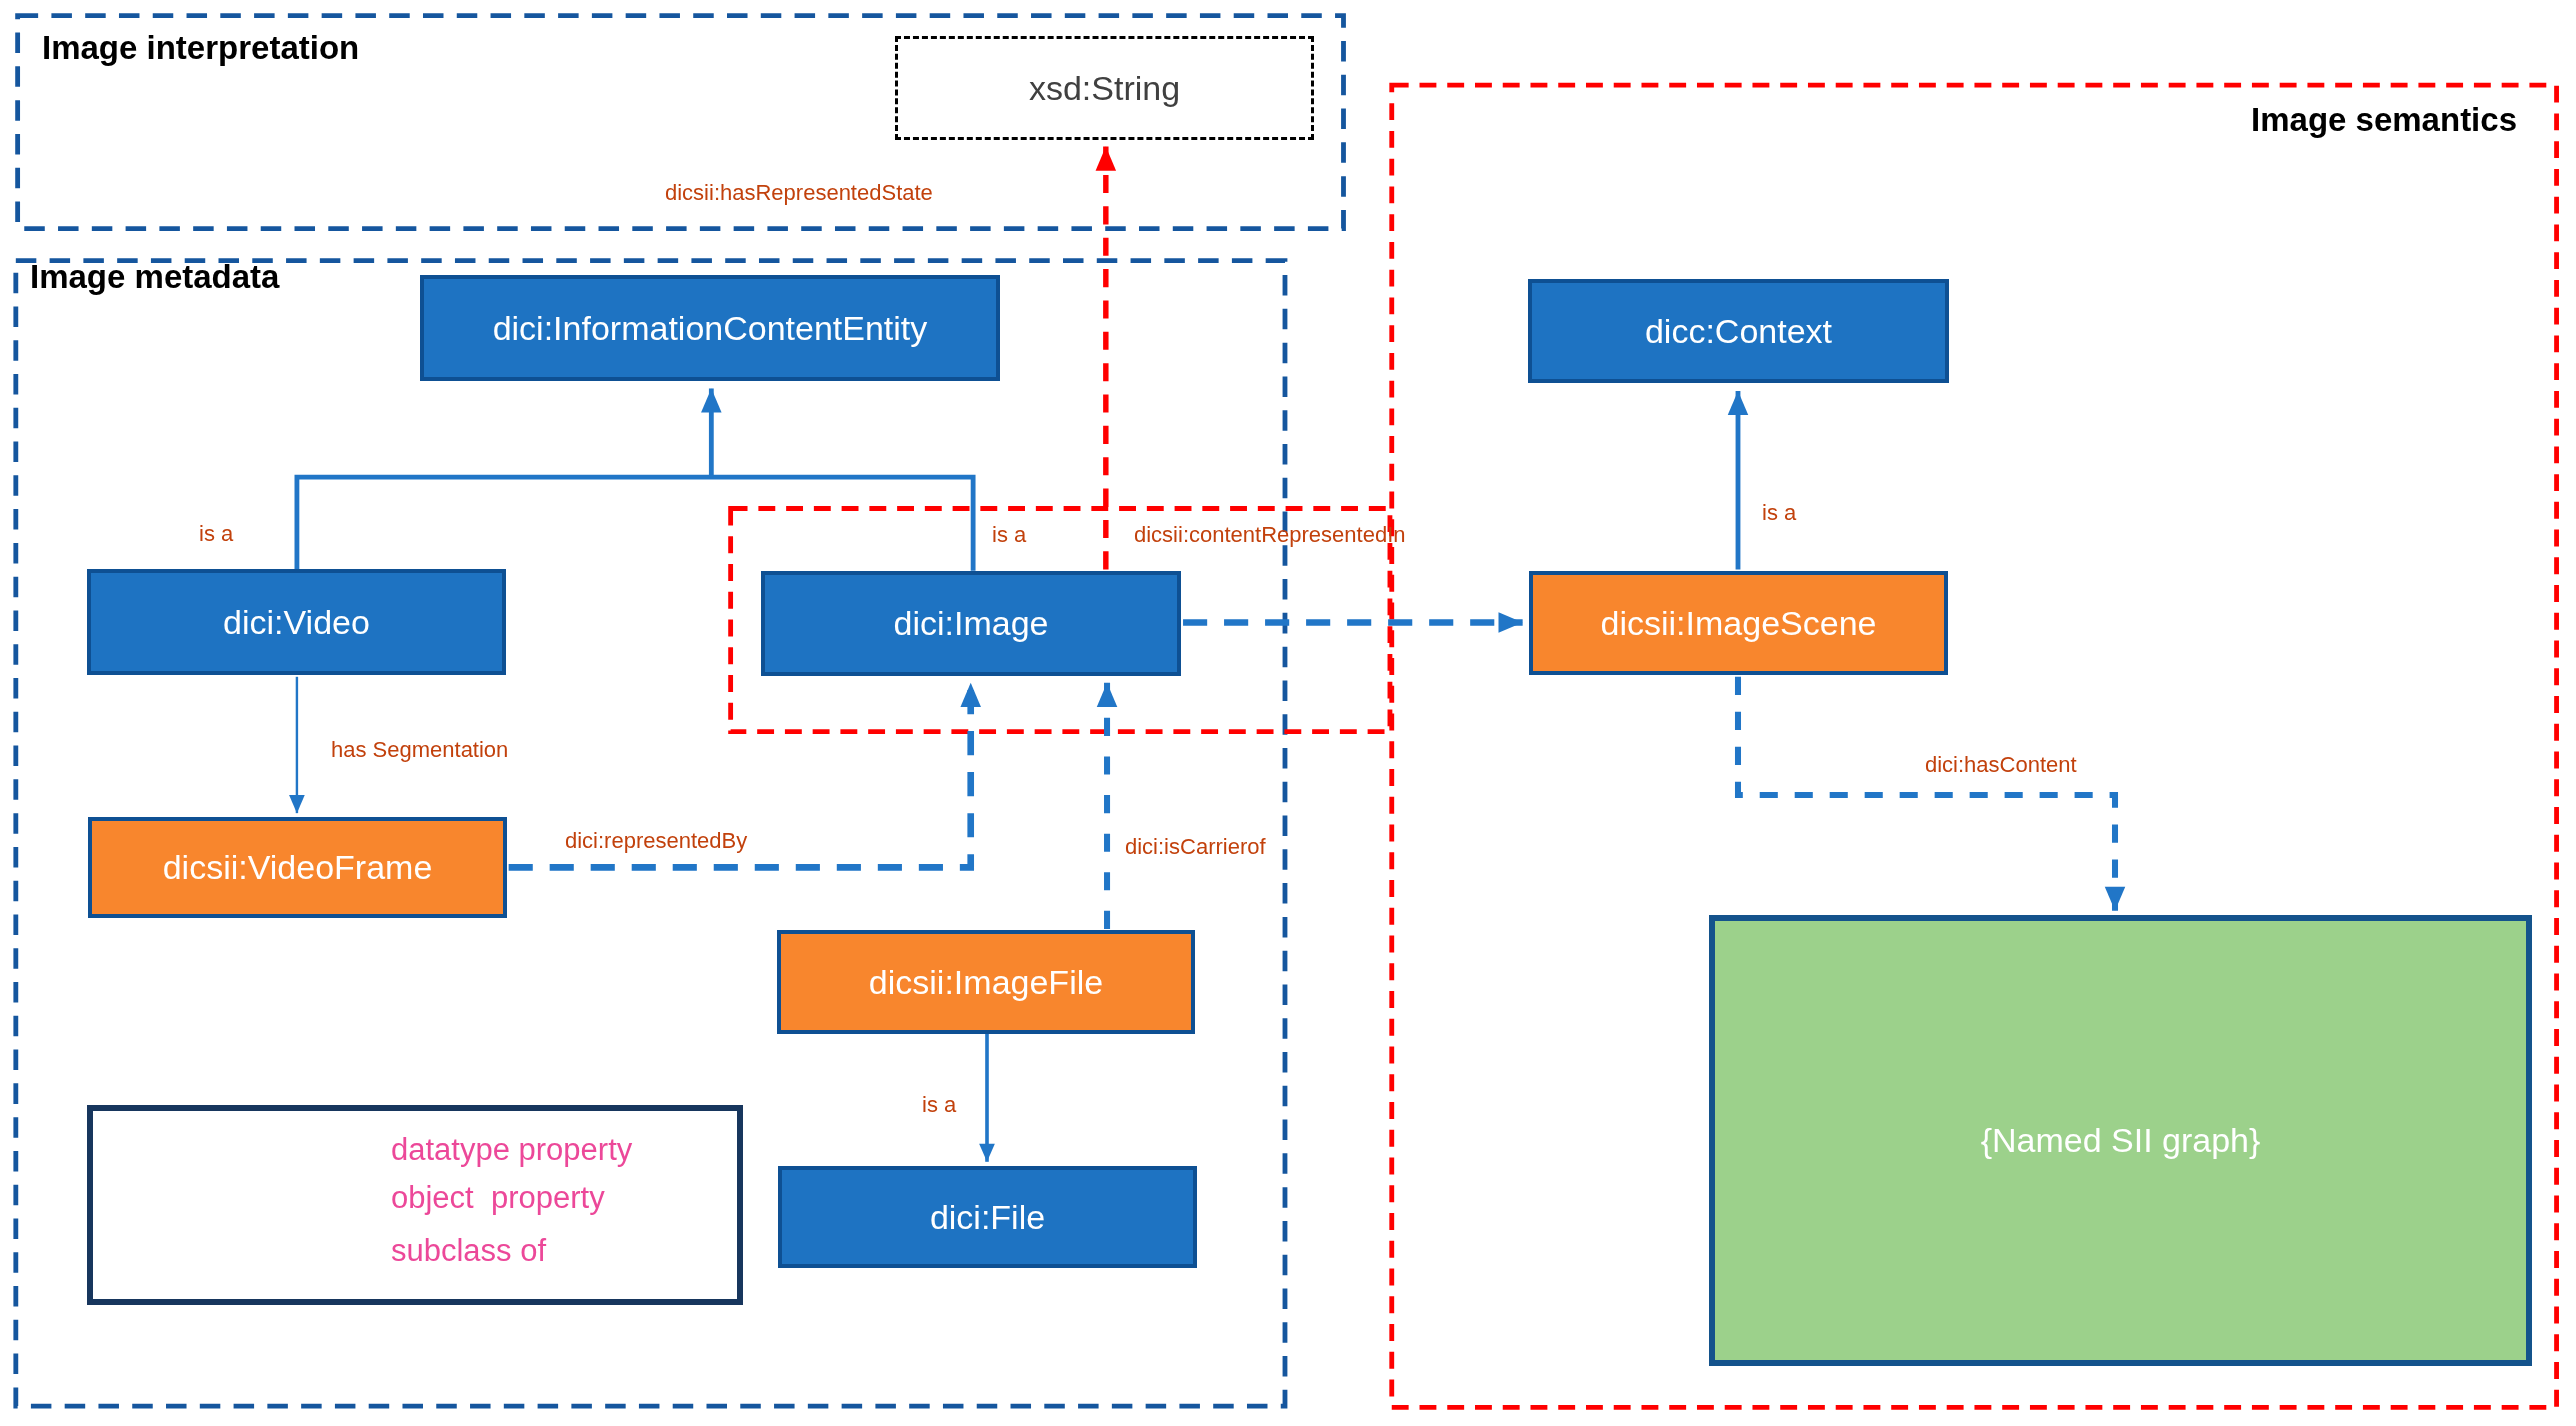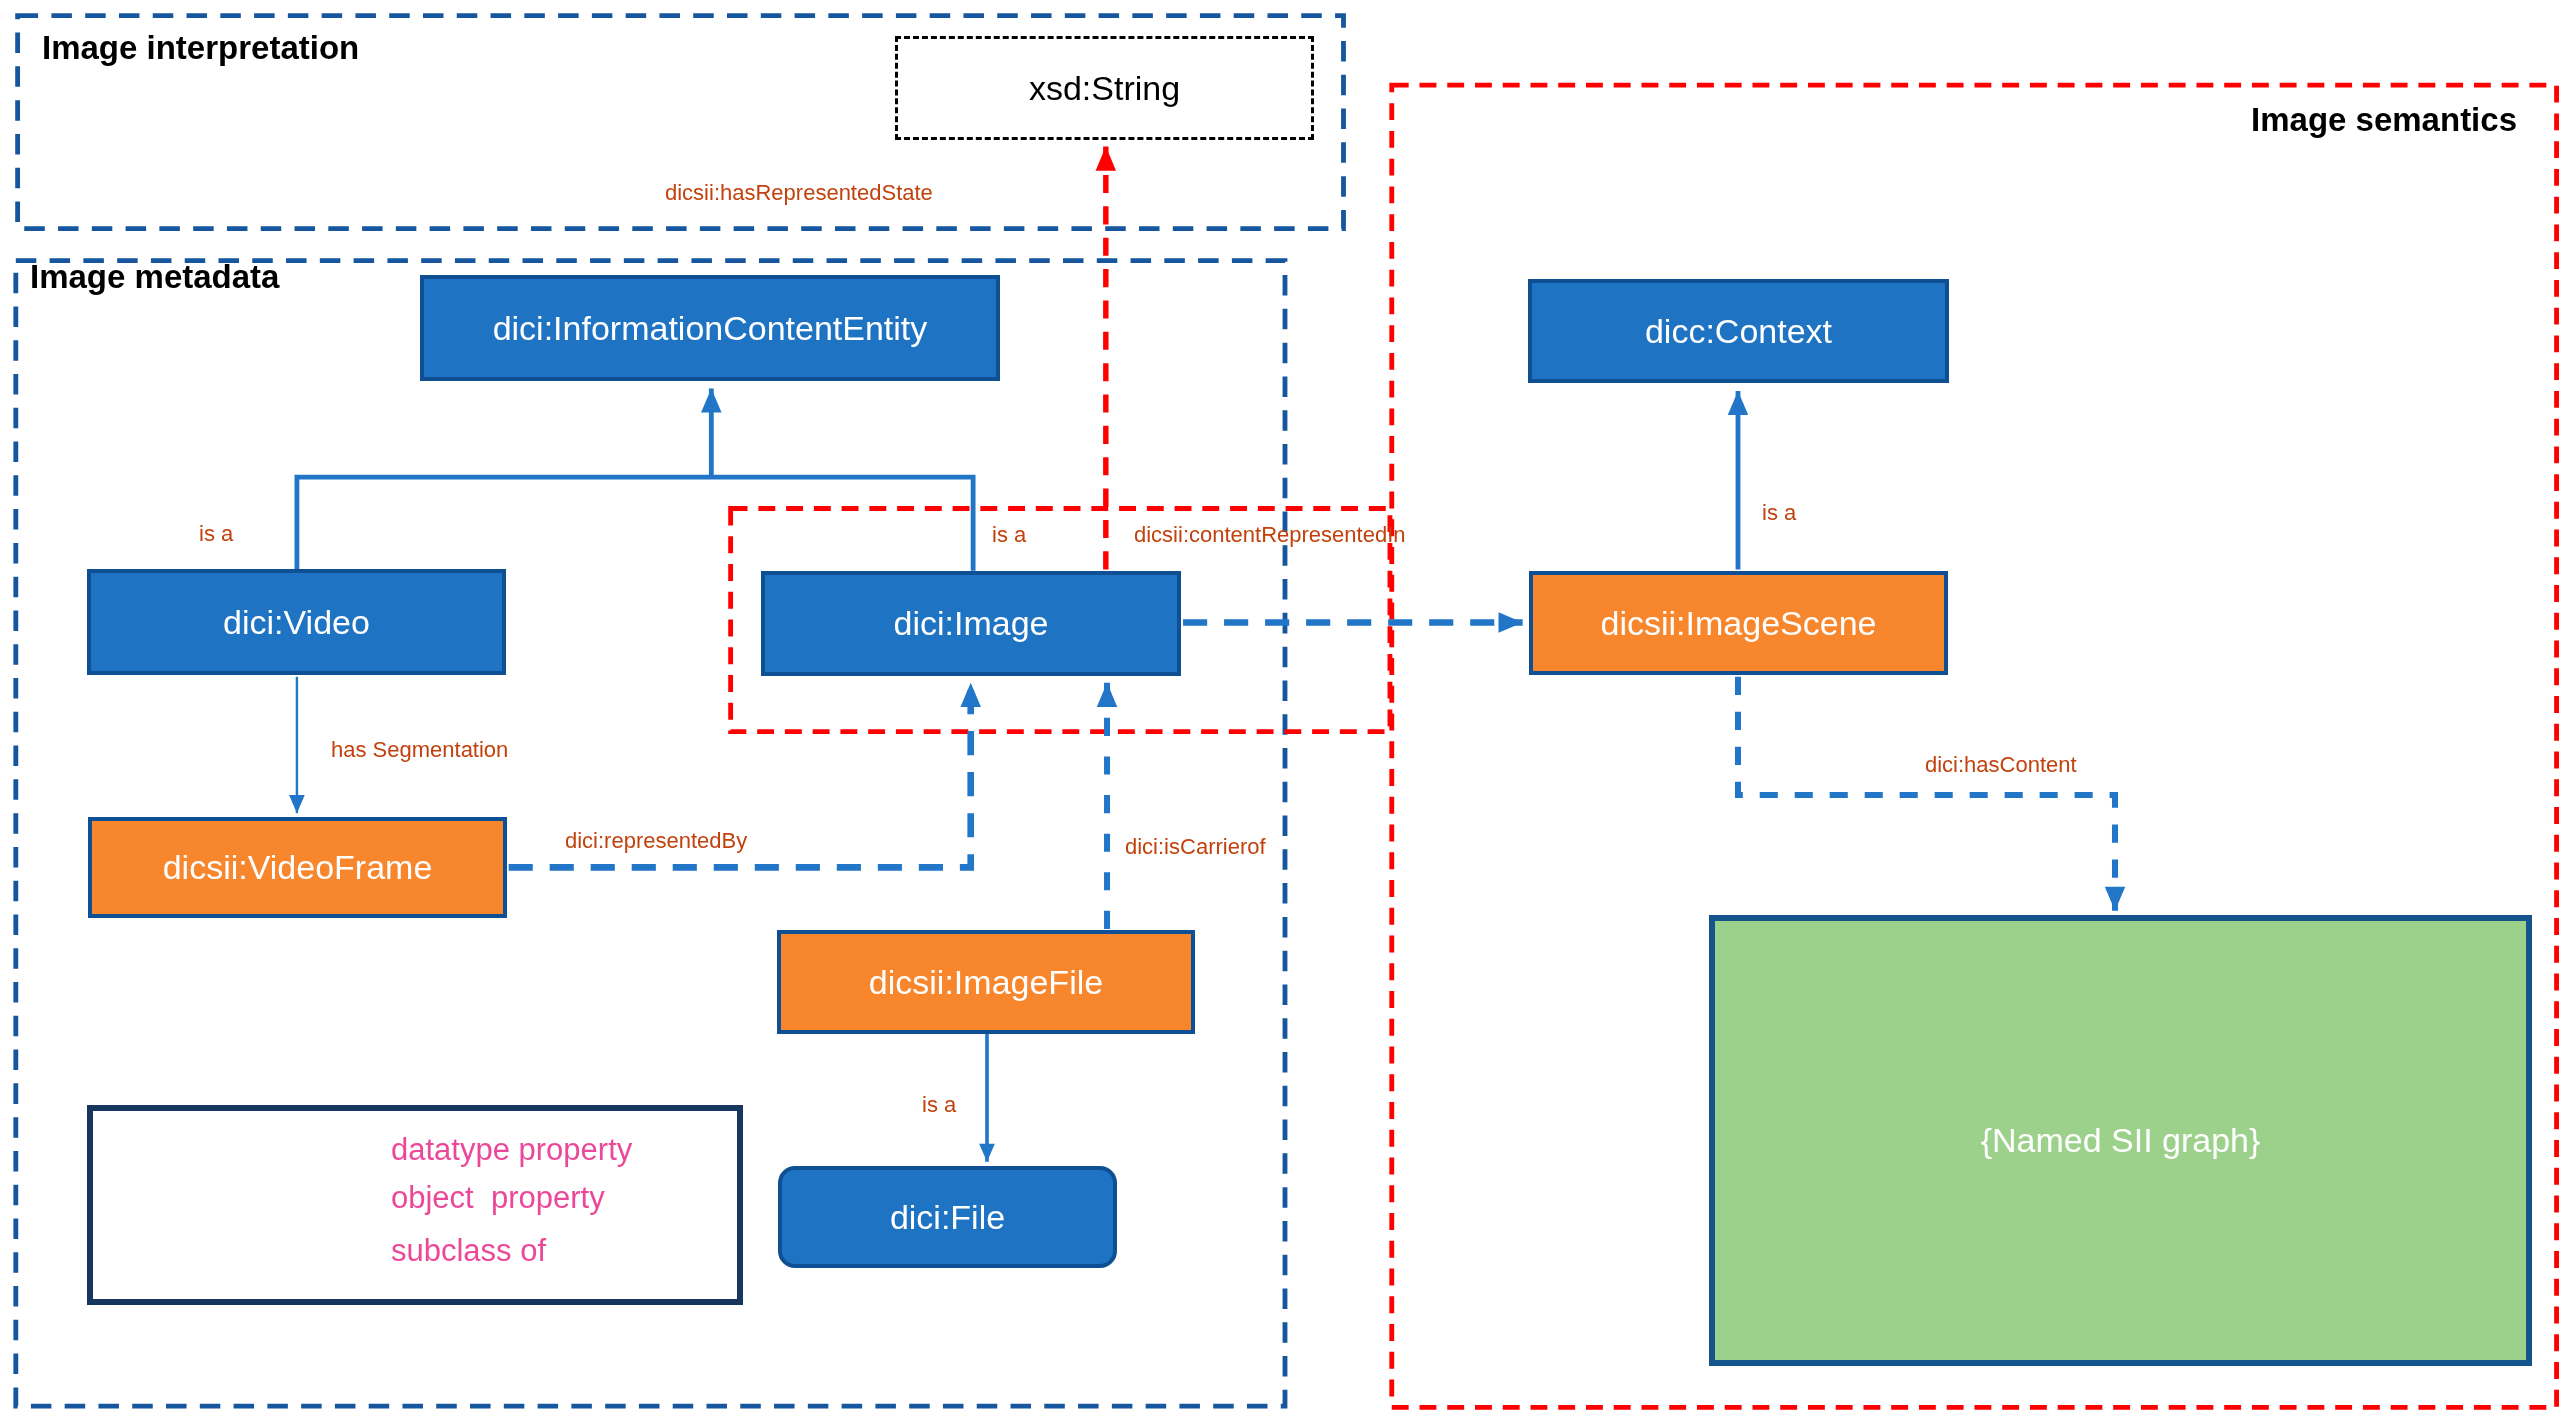--- a/index.html
+++ b/index.html
@@ -12,21 +12,21 @@
   }
   #edges{position:absolute;left:0;top:0;z-index:1;}
   .node{
     position:absolute;z-index:2;
     display:flex;align-items:center;justify-content:center;
     color:#ffffff;font-size:34px;white-space:pre;
     box-sizing:border-box;
   }
   .node.class{background:#1E73C2;border:4.8px solid #0E5093;}
   .node.instance{background:#F8862D;border:4.8px solid #0E5093;}
-  .node.datatype{background:#ffffff;border:3px dashed #000000;color:#000000;}
+  .node.datatype{background:#ffffff;border:3px dashed #000000;color:#404040;}
   .node.graph{background:#9CD18B;border:6px solid #14538C;}
   .region-title{
     position:absolute;z-index:3;
     color:#000000;font-weight:bold;font-size:33px;white-space:pre;
   }
   .edge-label{
     position:absolute;z-index:3;
     color:#c2410c;font-size:22px;white-space:pre;
   }
   #legend-box{
@@ -93,21 +93,21 @@
   <div class="node class" style="left:87px;top:569px;width:419px;height:106px;">dici:Video</div>
 
   <div class="node class" style="left:761px;top:571px;width:420px;height:105px;">dici:Image</div>
 
   <div class="node instance" style="left:1529px;top:571px;width:419px;height:104px;">dicsii:ImageScene</div>
 
   <div class="node instance" style="left:88px;top:817px;width:419px;height:101px;">dicsii:VideoFrame</div>
 
   <div class="node instance" style="left:777px;top:930px;width:418px;height:104px;">dicsii:ImageFile</div>
 
-  <div class="node class" style="left:778px;top:1166px;width:339px;height:102px;border-radius:17px;">dici:File</div>
+  <div class="node class" style="left:778px;top:1166px;width:419px;height:102px;">dici:File</div>
 
   <div class="node graph" style="left:1709px;top:915px;width:823px;height:451px;">{Named SII graph}</div>
 
   <div class="edge-label" style="left:665px;top:180px;">dicsii:hasRepresentedState</div>
   <div class="edge-label" style="left:1134px;top:522px;">dicsii:contentRepresentedIn</div>
   <div class="edge-label" style="left:199px;top:521px;">is a</div>
   <div class="edge-label" style="left:992px;top:522px;">is a</div>
   <div class="edge-label" style="left:1762px;top:500px;">is a</div>
   <div class="edge-label" style="left:922px;top:1092px;">is a</div>
   <div class="edge-label" style="left:306px;top:737px;margin-left:25px;">has Segmentation</div>

